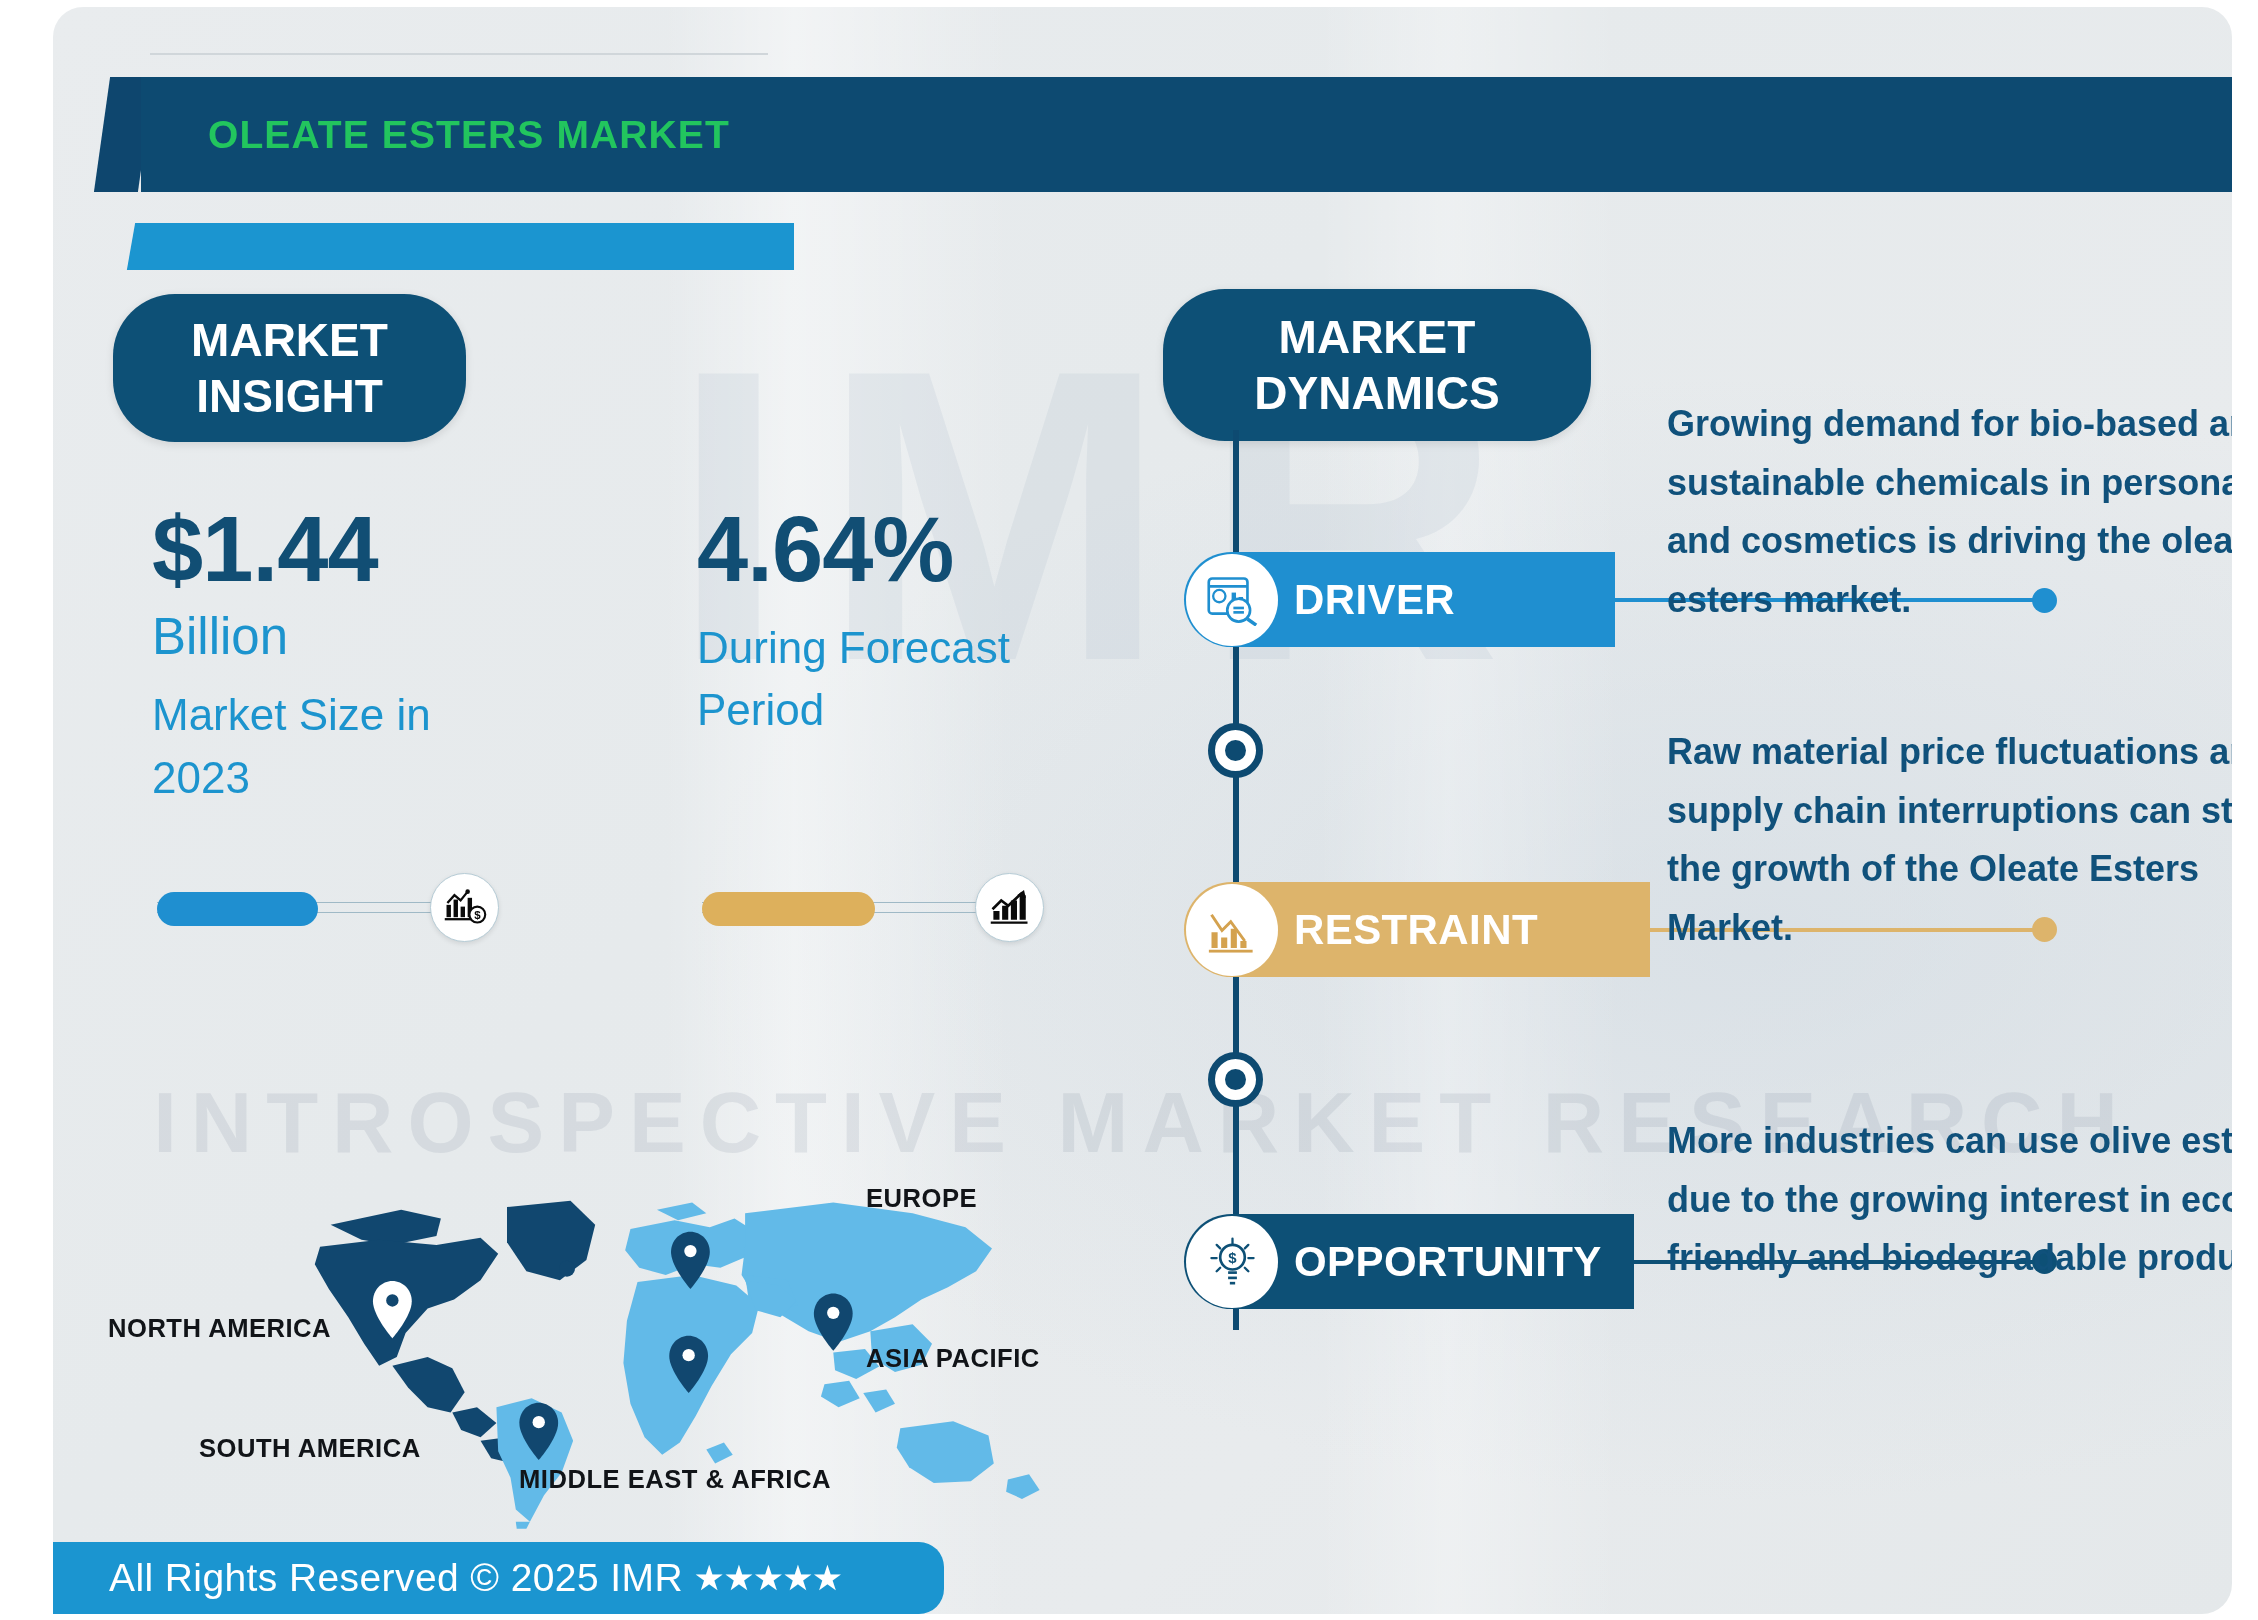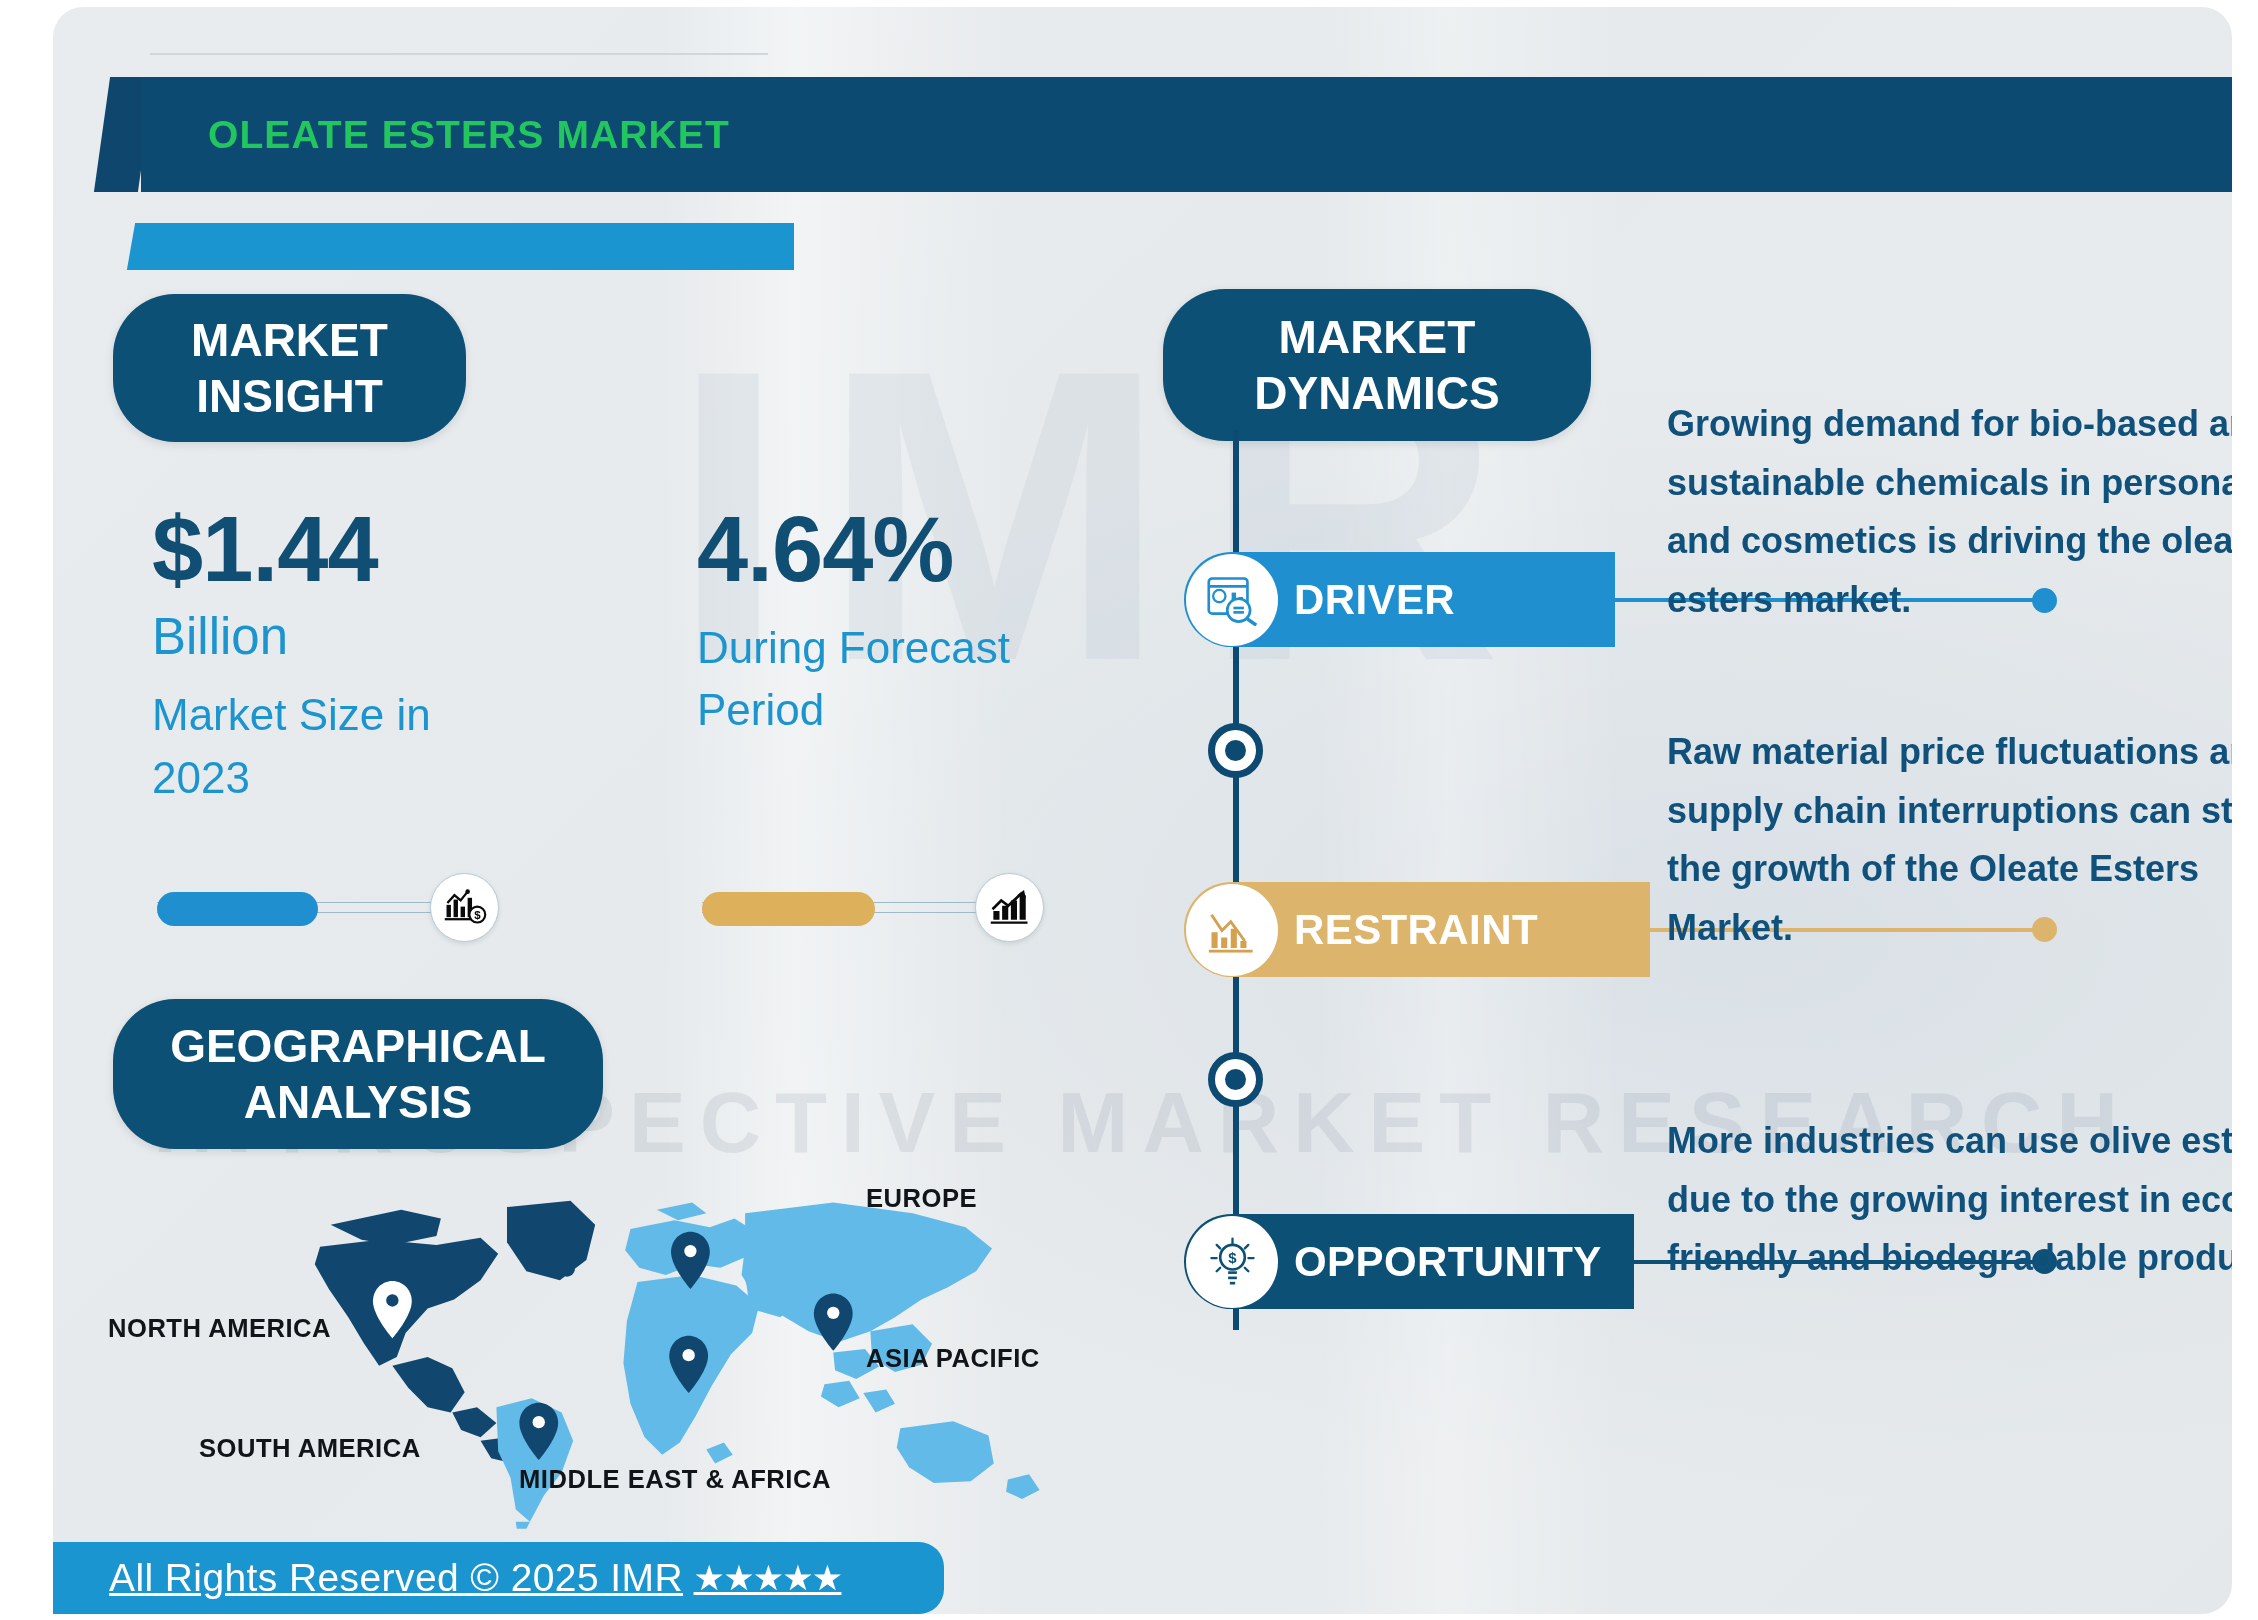--- a/index.html
+++ b/index.html
@@ -250,21 +250,20 @@
     left: 53px; top: 1542px;
     width: 891px; height: 72px;
     background: #1b95d0;
     border-radius: 0 25px 25px 0;
     display: flex; align-items: center;
     padding-left: 56px;
     color: #fff;
     font-size: 39px;
     font-weight: 500;
     letter-spacing: 0.4px;
-    text-decoration: underline;
   }
   .footer .stars { letter-spacing: -1.8px; margin-left: 10.6px; font-size: 35px; }
 </style>
 </head>
 <body>
 
 <div id="root">
   <div class="card">
     <div class="wash"></div>
 
@@ -323,23 +322,20 @@
           <rect x="15" y="20" width="7" height="16" fill="#0a0a0a"></rect>
           <rect x="25" y="14" width="7" height="22" fill="#0a0a0a"></rect>
           <rect x="35" y="8" width="7" height="28" fill="#0a0a0a"></rect>
           <polyline points="4,24 14,14 22,20 38,5" fill="none" stroke="#0a0a0a" stroke-width="3"></polyline>
           <polygon points="40,2 42,11 32,8" fill="#0a0a0a"></polygon>
           <rect x="2" y="38" width="42" height="2.6" fill="#0a0a0a"></rect>
         </svg>
       </div>
     </div>
 
-    <div class="pill" id="pill-geo">
-      <span><span id="ga-l1">GEOGRAPHICAL</span><br><span id="ga-l2">ANALYSIS</span></span>
-    </div>
 
     <div class="map-wrap">
       <svg width="873" height="353" viewBox="0 0 990 400" aria-hidden="true">
 
         <g fill="#11476f">
           <path d="M130 55 L210 38 L255 48 L250 68 L200 78 L165 72 Z"></path>
           <path d="M118 80 L185 72 L250 78 L300 70 L320 88 L300 118 L270 140 L240 150 L215 178 L205 205 L185 215 L168 190 L150 160 L128 128 L112 100 Z"></path>
           <path d="M200 215 L240 205 L268 218 L282 245 L266 268 L240 262 L218 240 Z"></path>
           <path d="M268 268 L296 262 L318 280 L300 296 L278 288 Z"></path>
           <path d="M330 35 L402 28 L430 55 L420 95 L390 118 L352 108 L330 75 Z"></path>

